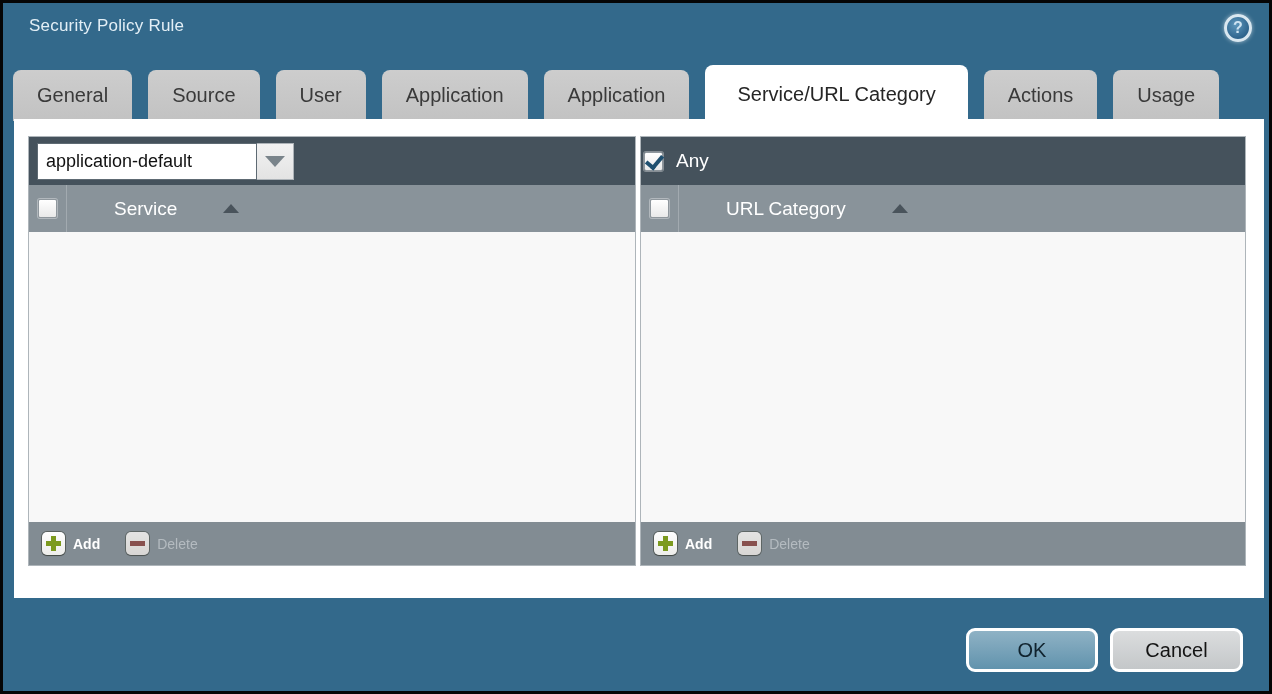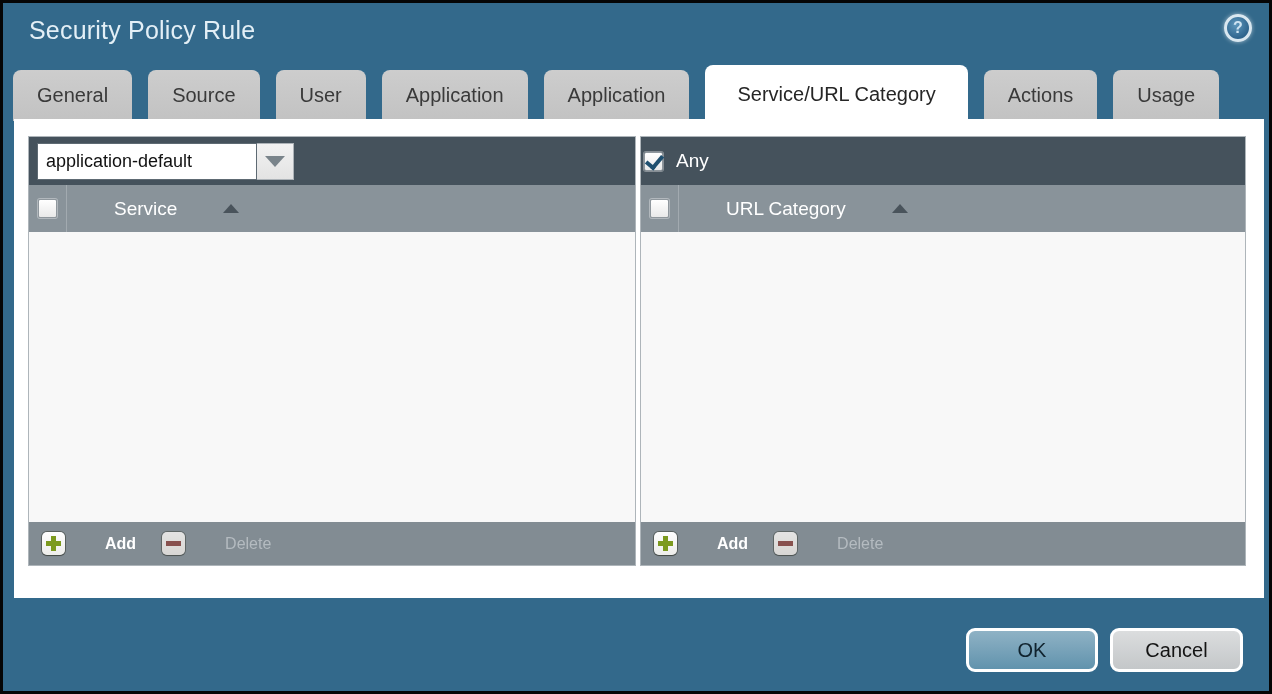--- a/index.html
+++ b/index.html
@@ -8,21 +8,21 @@
 
   .dialog {
     position:absolute; inset:0;
     background:#33698B;
     border:3px solid #050505;
   }
 
   
   .title {
     position:absolute; left:26px; top:13px;
-    font-size:25px; font-weight:400; letter-spacing:0.2px;
+    font-size:17px; font-weight:400; letter-spacing:0.2px;
     color:#E3EFF6;
   }
   .help-btn {
     position:absolute; right:17px; top:11px;
     width:28px; height:28px; border-radius:50%;
     background:radial-gradient(circle at 40% 35%, #5E97BC 0%, #2E648D 70%);
     border:3px solid #D9E7F0;
     box-shadow:0 0 4px rgba(255,255,255,0.55);
     color:#CFE4F2; font-size:16px; font-weight:bold;
     display:flex; align-items:center; justify-content:center;
@@ -149,21 +149,21 @@
   .tool-icon.plus::before, .tool-icon.plus::after {
     content:""; position:absolute; background:#7C9A1E;
   }
   .tool-icon.plus::before { left:4px; top:9px;  width:15px; height:5px; }
   .tool-icon.plus::after  { left:9px; top:4px;  width:5px;  height:15px; }
   .tool-icon.minus { background:linear-gradient(#F5F3F1,#E8E4E0); opacity:0.85; }
   .tool-icon.minus::before {
     content:""; position:absolute; background:#8A4743;
     left:4px; top:9px; width:15px; height:5px;
   }
-  .tool-label { font-size:16px; font-weight:600; color:#FFFFFF;margin-left:32px; }
+  .tool-label { font-size:14px; font-weight:600; color:#FFFFFF; }
   .tool-btn.disabled .tool-label { color:#B4BBC0; font-weight:400; }
 
   
   .action-btn {
     position:absolute; top:625px; height:44px;
     border:3px solid #FFFFFF; border-radius:9px;
     font-size:20px; display:flex; align-items:center; justify-content:center;
     cursor:pointer;
   }
   .btn-ok {

